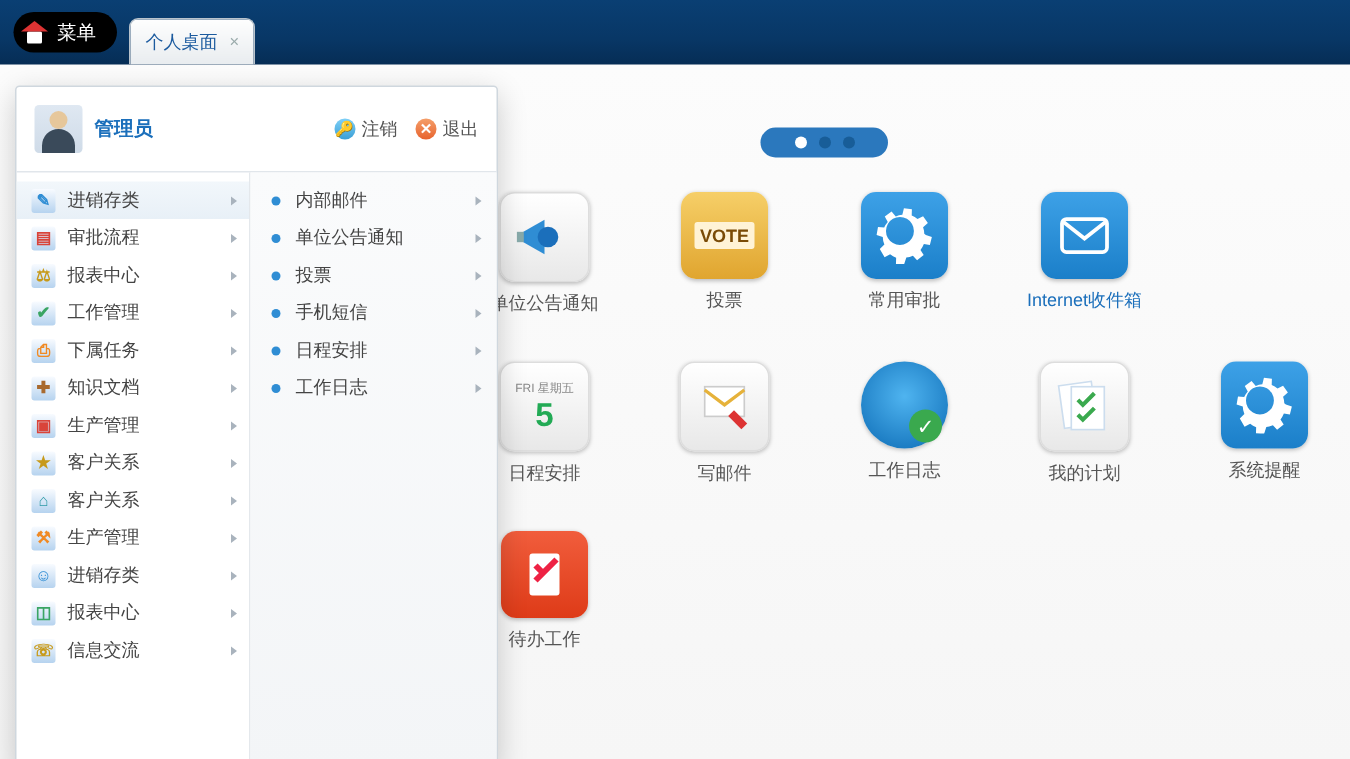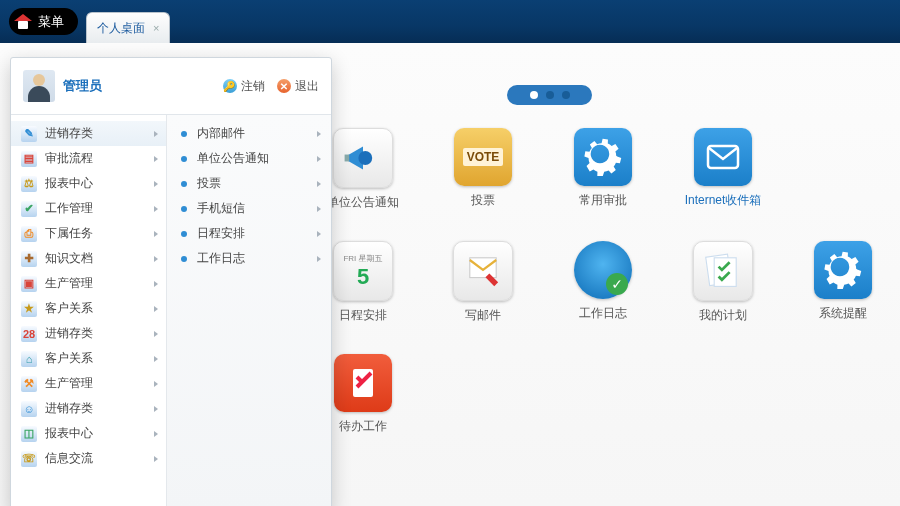--- a/index.html
+++ b/index.html
@@ -252,27 +252,20 @@
         </div>
         <div class="m-item">
           <span class="mi-icon mi1">
             <span class="glyph g-gold">★</span>
           </span>
           <span>客户关系</span>
           <span class="chev"></span>
         </div>
         <div class="m-item">
           <span class="mi-icon mi1">
-            <span class="glyph g-red">28</span>
-          </span>
-          <span>进销存类</span>
-          <span class="chev"></span>
-        </div>
-        <div class="m-item">
-          <span class="mi-icon mi1">
             <span class="glyph g-bluegr">⌂</span>
           </span>
           <span>客户关系</span>
           <span class="chev"></span>
         </div>
         <div class="m-item">
           <span class="mi-icon mi1">
             <span class="glyph g-orange">⚒</span>
           </span>
           <span>生产管理</span>

